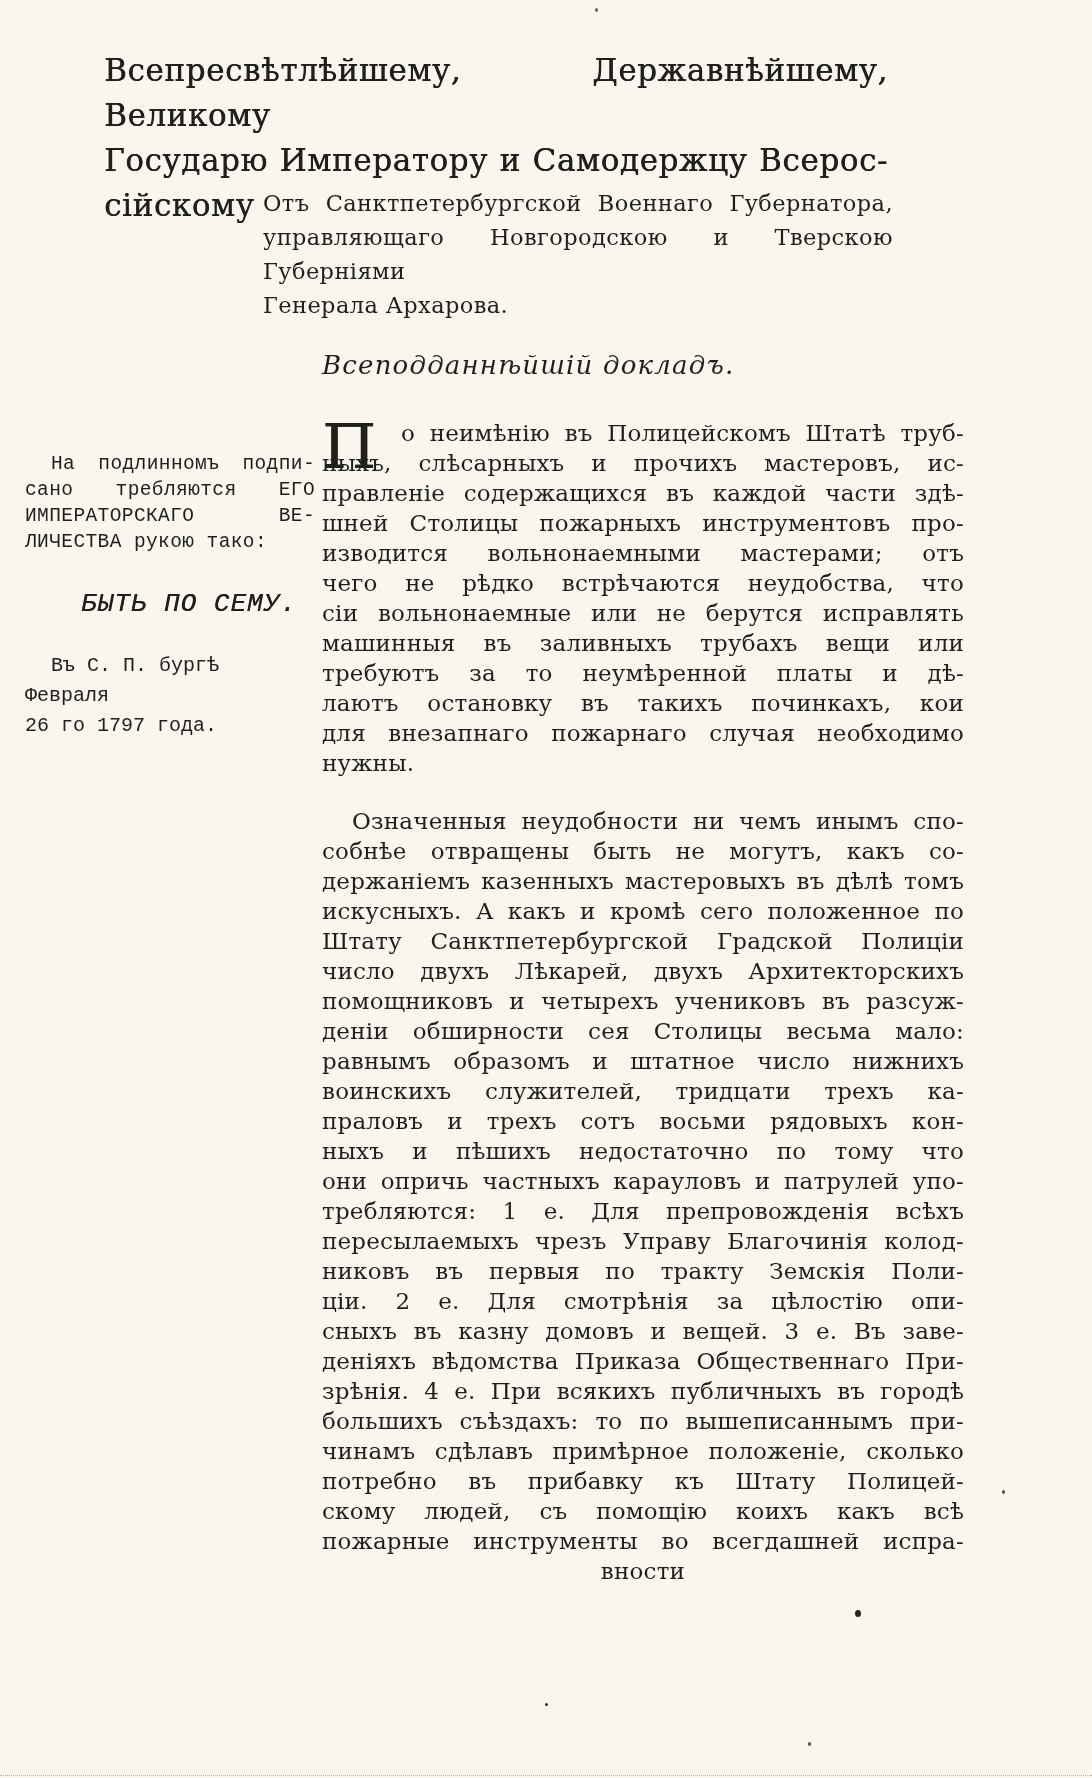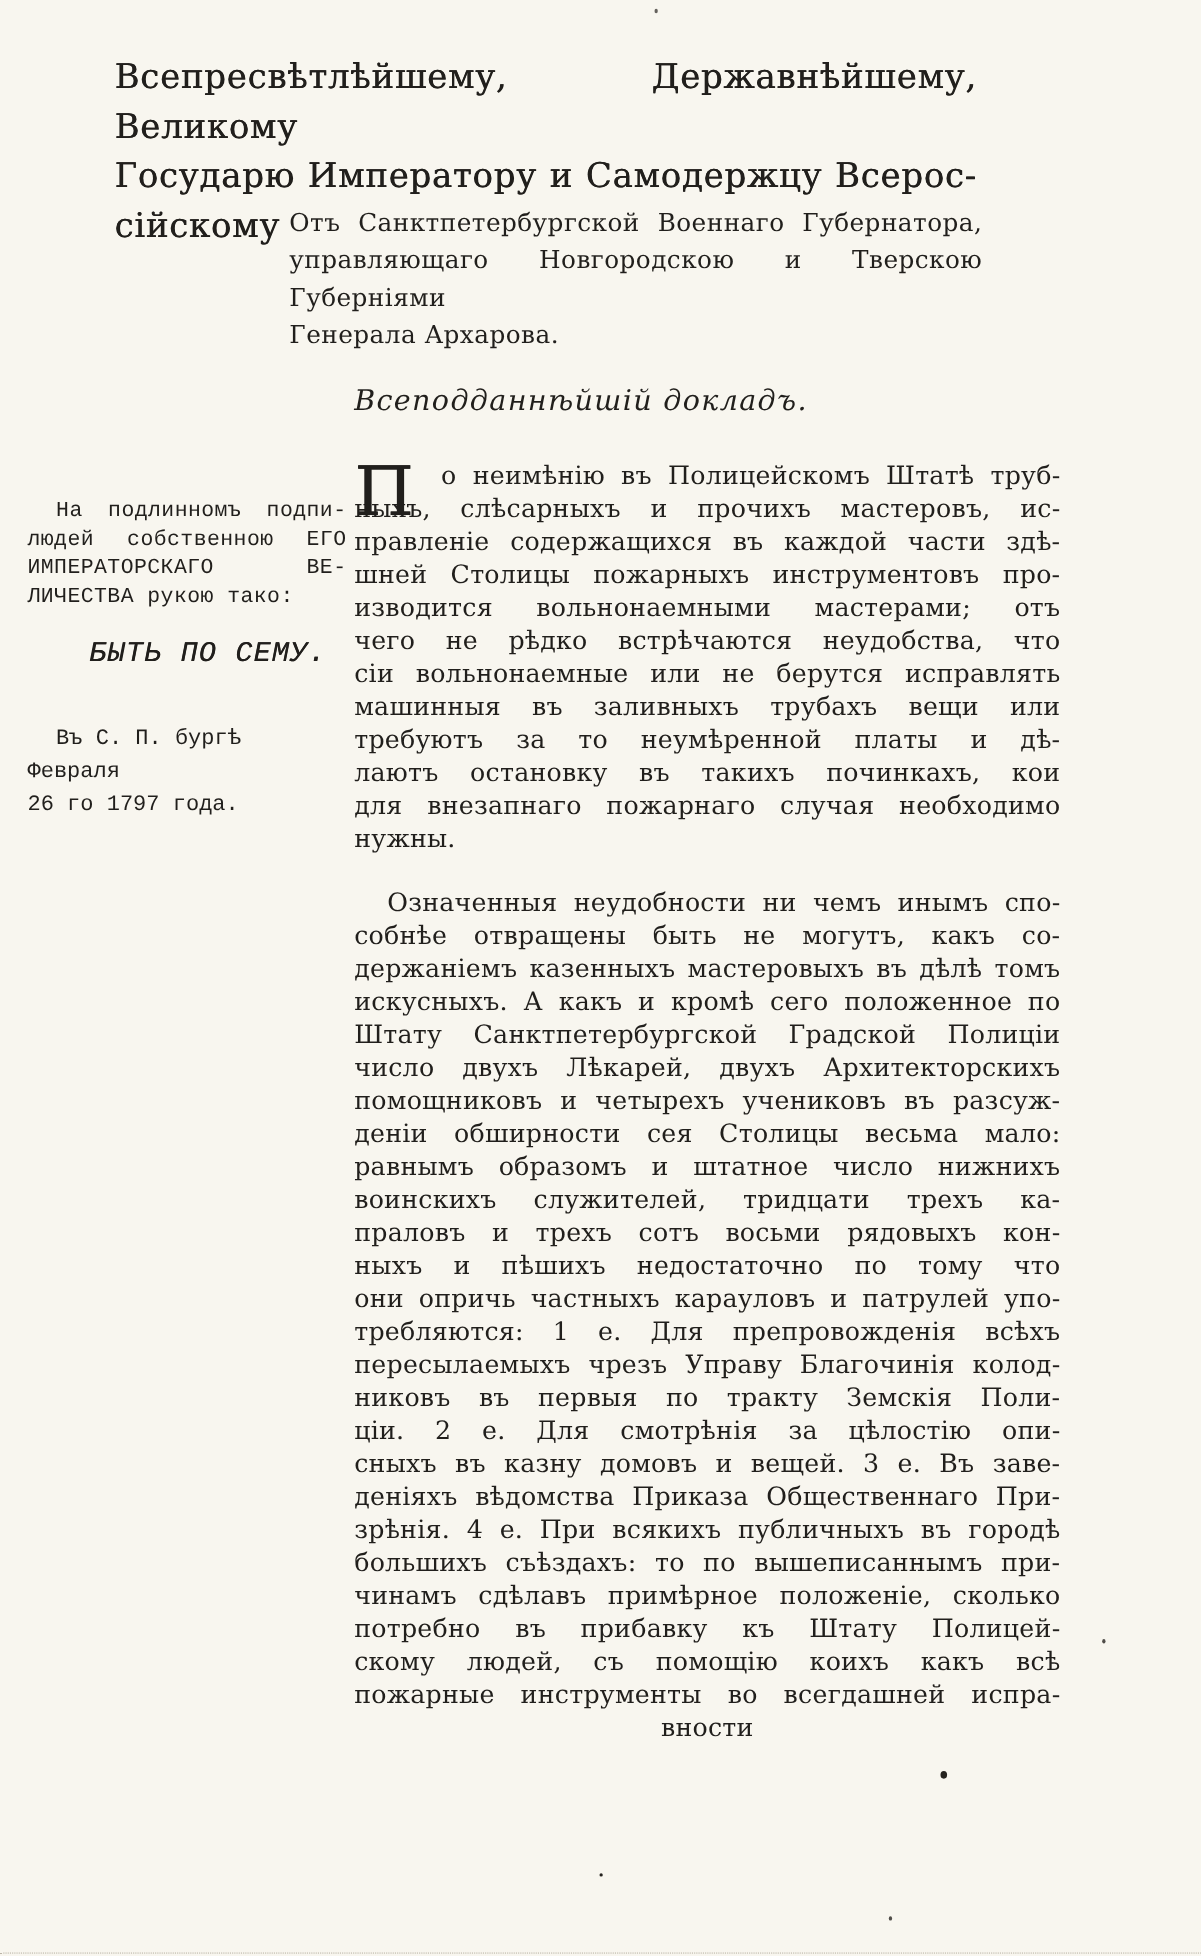--- a/index.html
+++ b/index.html
@@ -34,25 +34,25 @@
     position:absolute;left:322px;top:350px;width:642px;
     text-align:left;font-style:italic;
     font-size:26px;letter-spacing:1.2px;
   }
   .margin-note{
     position:absolute;left:25px;top:451px;width:290px;font-family:Liberation Mono, monospace;
   }
   .apostille{font-size:19.5px;line-height:26px;letter-spacing:.4px;}
   .apostille .tline:first-child{text-indent:26px;}
   .resolution{
-    margin-top:24px;margin-left:56px;
+    margin-top:34px;margin-left:56px;
     font-size:26px;font-style:italic;letter-spacing:1px;
     text-shadow:.3px 0 0 currentColor;
   }
-  .date-block{margin-top:48px;font-size:20px;line-height:30px;}
+  .date-block{margin-top:32px;font-size:20px;line-height:30px;}
   .date-block .tline{text-align:left;text-align-last:left;}
   .date-block .tline:first-child{text-indent:26px;}
 
   .body-col{
     position:absolute;left:322px;top:418px;width:642px;
     font-size:23px;line-height:30px;letter-spacing:.2px;
   }
   .para1{position:relative;}
   .para1 .dropcap{
     position:absolute;left:0;top:1px;
@@ -90,21 +90,21 @@
       <div class="tline">Отъ Санктпетербургской Военнаго Губернатора,</div>
       <div class="tline">управляющаго Новгородскою и Тверскою Губерніями</div>
       <div class="tline">Генерала Архарова.</div>
     </div>
 
   <div class="report-heading">Всеподданнѣйшій докладъ.</div>
 
   <div class="margin-note">
     <div class="apostille lines">
         <div class="tline">На подлинномъ подпи-</div>
-        <div class="tline">людей собственною ЕГО</div>
+        <div class="tline">сано требляются ЕГО</div>
         <div class="tline">ИМПЕРАТОРСКАГО ВЕ-</div>
         <div class="tline">ЛИЧЕСТВА рукою тако:</div>
       </div>
     <div class="resolution">БЫТЬ ПО СЕМУ.</div>
     <div class="date-block lines">
         <div class="tline">Въ С. П. бургѣ Февраля</div>
         <div class="tline">26 го 1797 года.</div>
       </div>
   </div>
 

